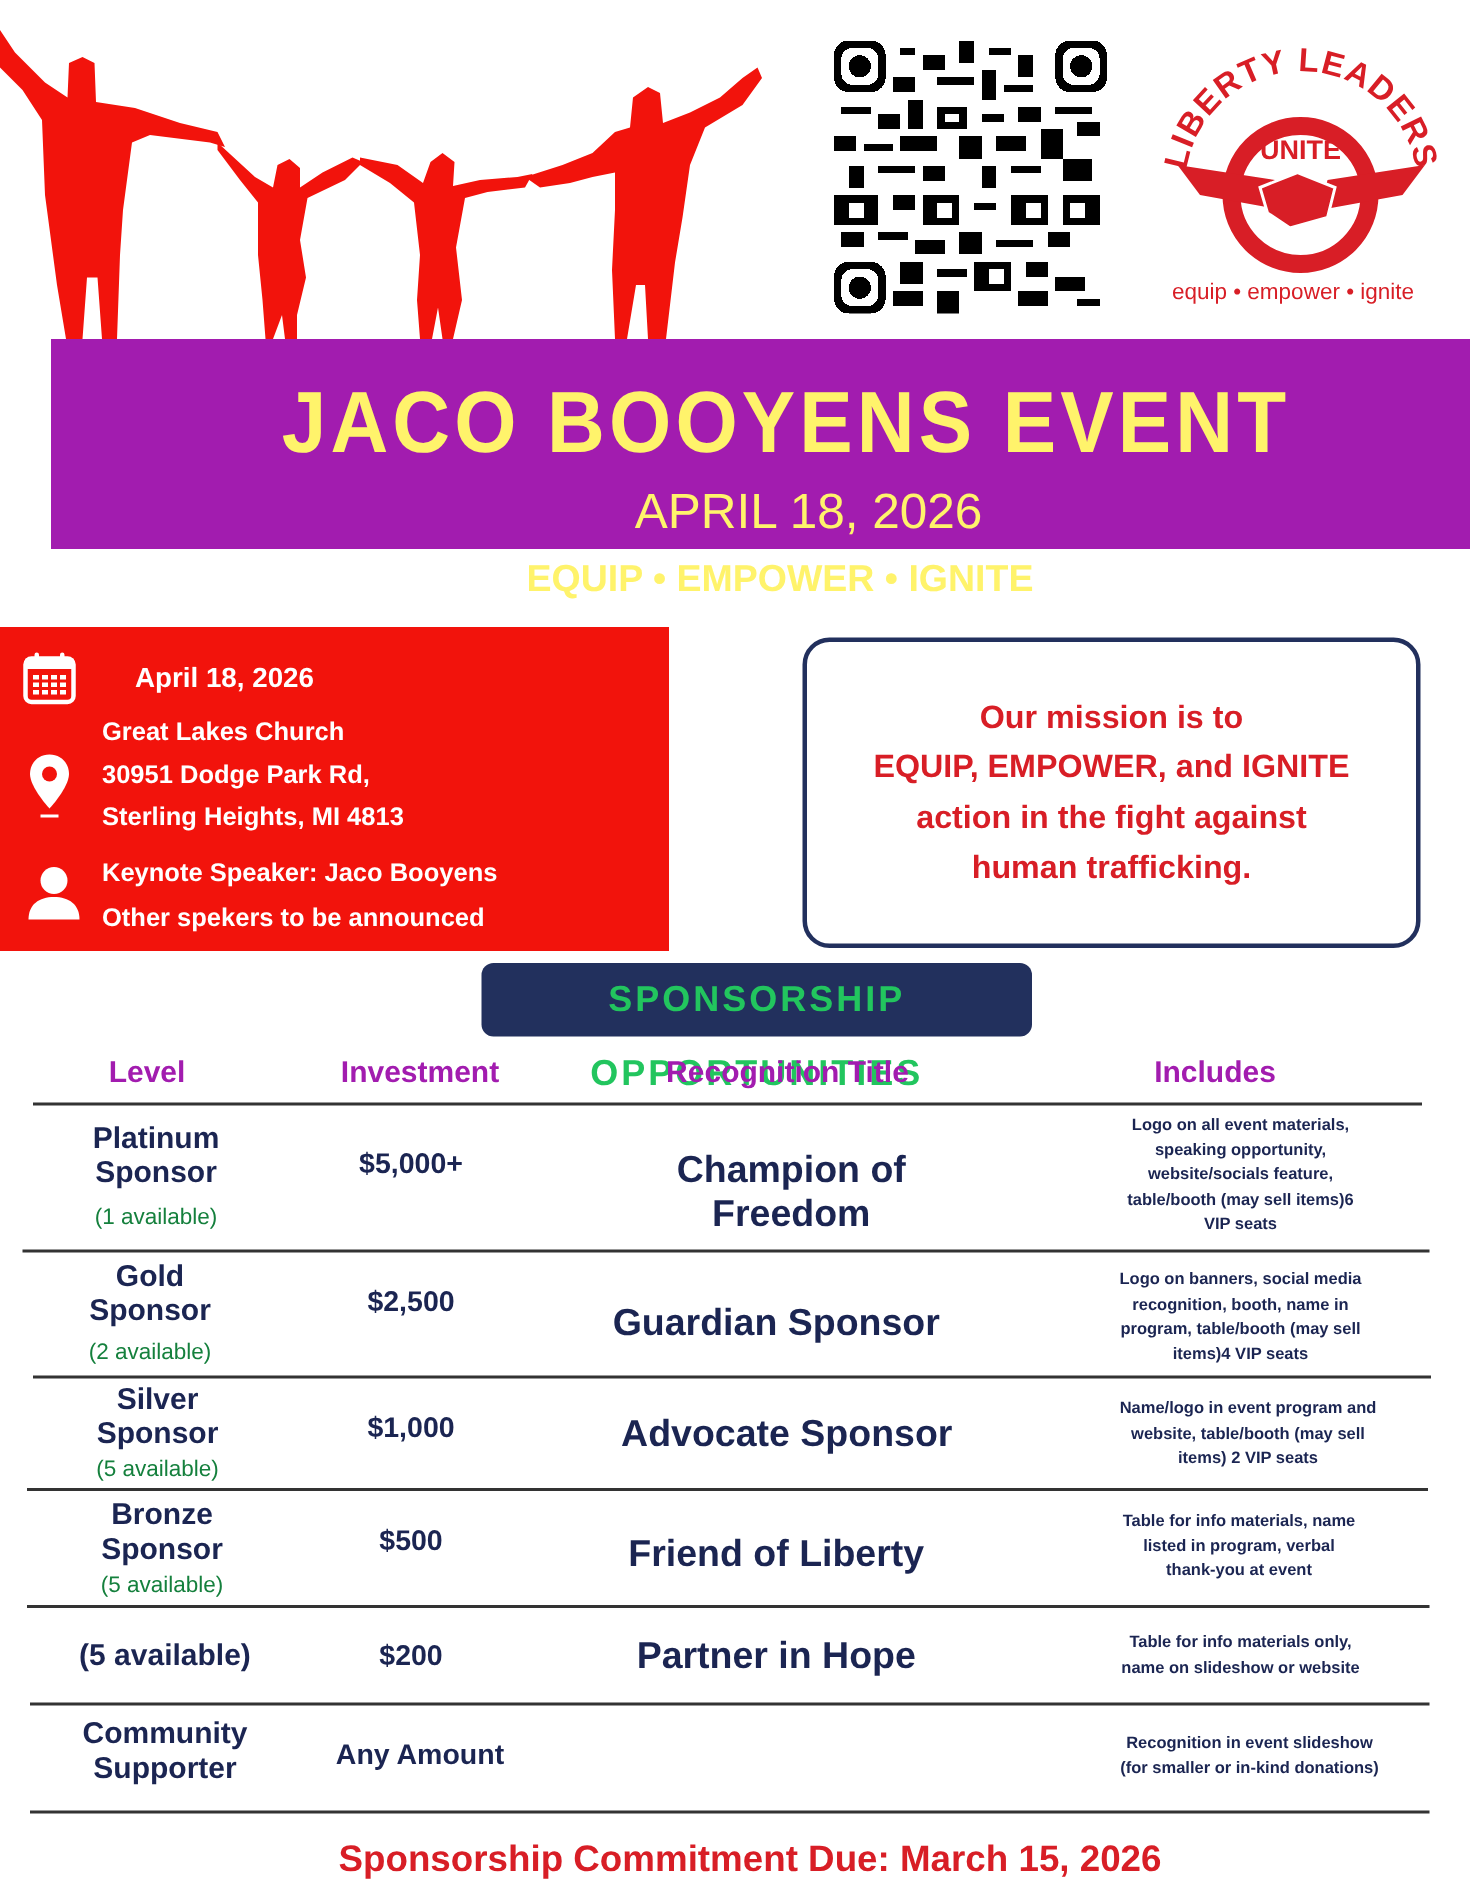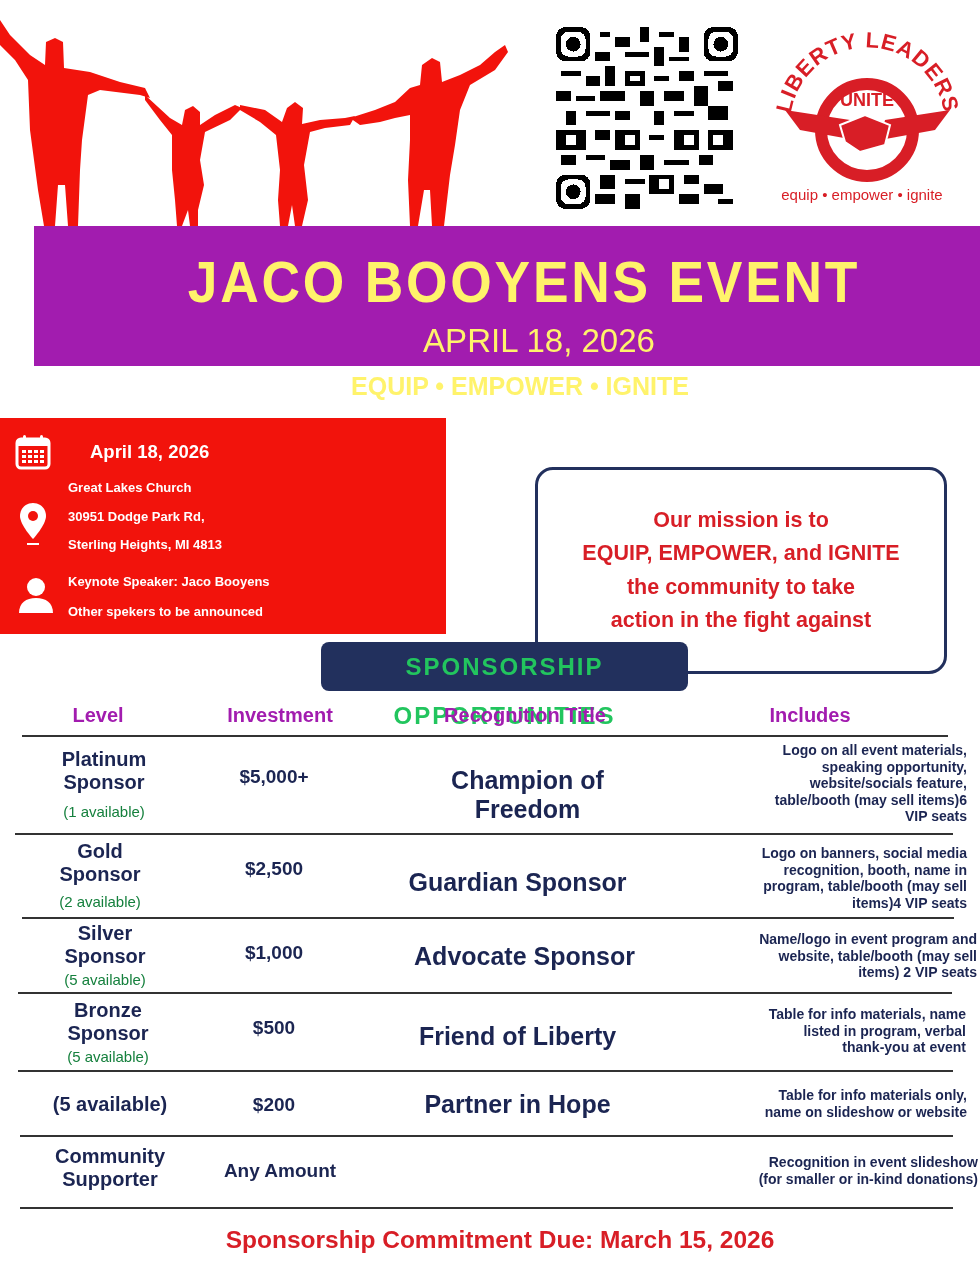--- a/index.html
+++ b/index.html
@@ -9,36 +9,36 @@
   .qr { position: absolute; left: 556px; top: 27px; width: 182px; height: 182px; }
   .logo { position: absolute; left: 760px; top: 30px; width: 215px; height: 180px; }
   .logo-tagline { position: absolute; left: 752px; top: 186px; width: 220px; text-align: center; font-size: 15px; color: #d81e26; font-family: "Liberation Sans", sans-serif; }
 
   .banner { position: absolute; left: 0; top: 226px; width: 980px; height: 140px; background: #a21caf; text-align: center; margin-left: 34px; }
   .banner-title { position: absolute; top: 22px; left: 0; width: 980px; font-family: "Liberation Sans", sans-serif; font-weight: bold; font-size: 58px; letter-spacing: 3px; color: #fff36b; transform: scaleX(0.92); }
   .banner-date { position: absolute; top: 96px; left: 0; width: 1010px; font-family: "Liberation Sans", sans-serif; font-size: 33px; color: #fff36b; }
   .banner-tag { position: absolute; top: 146px; left: 0; width: 972px; font-family: "Liberation Sans", sans-serif; font-weight: bold; font-size: 25px; color: #fff36b; }
 
   .details { position: absolute; left: 0; top: 418px; width: 446px; height: 216px; background: #f2130c; color: #fff; }
-  .detail-text { position: absolute; font-family: "Liberation Sans", sans-serif; font-weight: bold; font-size: 13px; line-height: 28px; color: #ffffff; white-space: nowrap; }
+  .detail-text { position: absolute; font-family: "Liberation Sans", sans-serif; font-weight: bold; font-size: 17px; line-height: 28px; color: #ffffff; white-space: nowrap; }
   .icon { position: absolute; }
 
-  .mission { position: absolute; left: 535px; top: 425px; width: 412px; height: 207px; border: 3px solid #22305d; border-radius: 18px; background: #fff; display: flex; align-items: center; justify-content: center; margin-top: 42px; }
+  .mission { position: absolute; left: 535px; top: 425px; width: 412px; height: 207px; border: 3px solid #22305d; border-radius: 18px; background: #fff; display: flex; align-items: center; justify-content: center; }
   .mission-text { font-family: "Liberation Sans", sans-serif; font-weight: bold; font-size: 21.5px; line-height: 33.5px; color: #d81e26; text-align: center; }
 
   .sponsor-pill { position: absolute; left: 321px; top: 642px; width: 367px; height: 49px; background: #22305d; border-radius: 8px; text-align: center; line-height: 49px; font-family: "Liberation Sans", sans-serif; font-weight: bold; font-size: 24px; color: #22c55e; letter-spacing: 2px; }
 
   .th { position: absolute; top: 704px; font-family: "Liberation Sans", sans-serif; font-weight: bold; font-size: 20px; color: #a21caf; text-align: center; }
   .rule { position: absolute; height: 2px; background: #333; }
   .cell { position: absolute; font-family: "Liberation Sans", sans-serif; font-weight: bold; color: #1b2552; text-align: center; }
   .lvl { font-size: 20px; line-height: 23px; text-align: center; }
   .avail { font-size: 15px; font-weight: normal; color: #15803d; }
   .inv { font-size: 19px; }
   .rec { font-size: 25px; }
-  .inc { text-align: right; font-size: 14px; line-height: 16.5px; }
+  .inc { text-align: center; font-size: 11px; line-height: 16.5px; }
   .due { position: absolute; left: 0; top: 1226px; width: 1000px; text-align: center; font-family: "Liberation Sans", sans-serif; font-weight: bold; font-size: 24.5px; color: #d81e26; }
 </style>
 </head>
 <body>
 
 <div class="hero">
   <svg class="silhouettes" viewBox="0 0 530 226">
     <g fill="#f2130c">
 
       <path d="M0 20 L10 35 L30 55 L45 65 L46 42 L55 38 L63 42 L64 68 L90 72 L120 82 L145 88 L150 98 L140 95 L100 90 L88 95 L82 140 L80 170 L78 226 L68 226 L65 185 L58 185 L55 226 L44 226 L38 190 L34 160 L30 130 L28 80 L15 60 L0 45 Z"></path>
@@ -178,22 +178,22 @@
     <path d="M2 37 C2 27 9 22 19 22 C29 22 36 27 36 37 Z" fill="#fff"></path>
   </svg>
   <div class="detail-text" style="left:68px;top:150px">Keynote Speaker: Jaco Booyens</div>
   <div class="detail-text" style="left:68px;top:180px">Other spekers to be announced</div>
 </div>
 
 <div class="mission">
   <div class="mission-text">
     <div>Our mission is to</div>
     <div>EQUIP, EMPOWER, and IGNITE</div>
-    <div>the community to take</div>
     <div>action in the fight against</div>
+    <div>human trafficking.</div>
   </div>
 </div>
 
 <div class="sponsor-pill">SPONSORSHIP OPPORTUNITIES</div>
 
 <div class="th" style="left:40px;width:116px">Level</div>
 <div class="th" style="left:200px;width:160px">Investment</div>
 <div class="th" style="left:400px;width:250px">Recognition Title</div>
 <div class="th" style="left:720px;width:180px">Includes</div>
 

